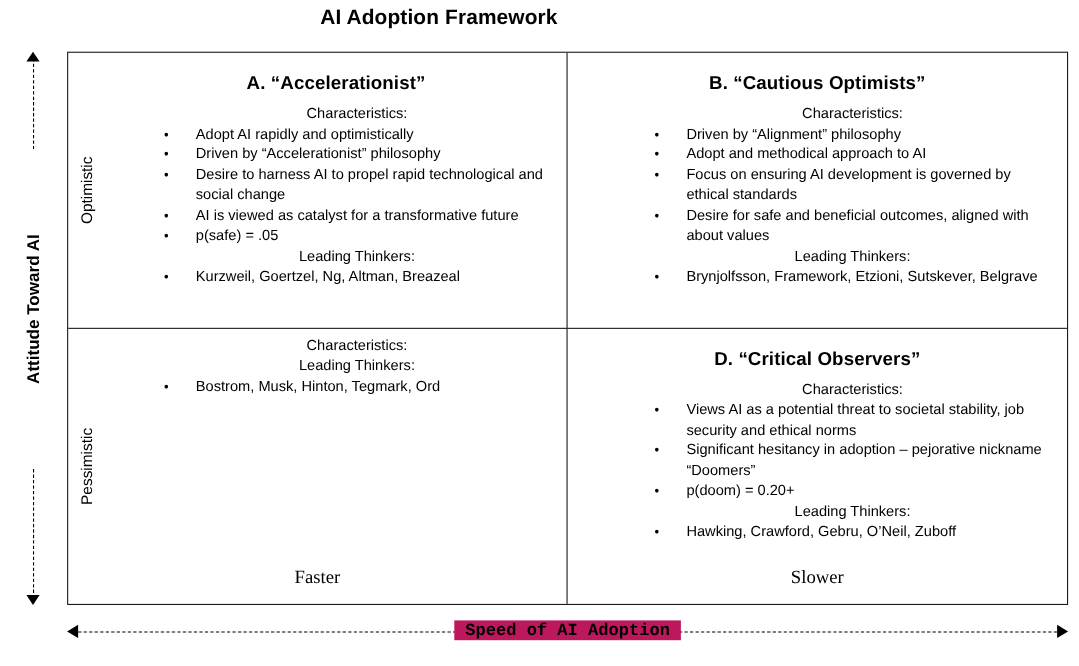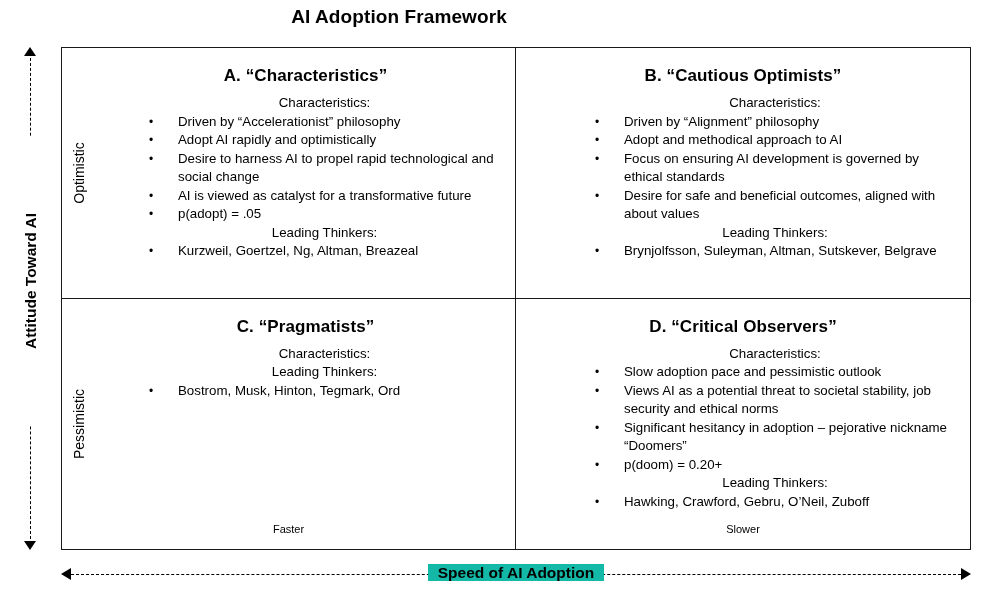--- a/index.html
+++ b/index.html
@@ -154,21 +154,22 @@
     left: 1px;
     top: 0;
     font-size: 12px;
   }
   .col-footer {
     position: absolute;
     left: 0;
     right: 0;
     bottom: 14px;
     text-align: center;
-    font-size: 11px;
+    font-size: 17px;
+    font-family: Liberation Serif, serif;
   }
 
   
   #x-axis {
     position: absolute;
     left: 61px;
     top: 558px;
     width: 910px;
     height: 34px;
   }
@@ -201,22 +202,23 @@
   #x-axis-label {
     position: absolute;
     left: 0;
     right: 0;
     top: 6px;
     text-align: center;
     font-size: 15.5px;
     font-weight: bold;
   }
   #x-axis-label span {
-    background: #14b8a6;
+    background: #be185d;
     padding: 0 10px;
+    font-family: Liberation Mono, monospace;
   }
 </style>
 </head>
 <body>
 
 <div id="chart-title">AI Adoption Framework</div>
 
 <div id="y-axis">
   <div id="y-axis-arrow-up"></div>
   <div id="y-axis-line"></div>
@@ -224,29 +226,29 @@
   <div id="y-axis-label">Attitude Toward AI</div>
 </div>
 
 <div id="matrix">
 
   <div class="quadrant col-left row-top">
     <div class="row-label">
       <span>Optimistic</span>
     </div>
     <div class="q-body">
-      <div class="q-title">A.  “Characteristics”</div>
+      <div class="q-title">A.  “Accelerationist”</div>
       <div class="q-content">
         <p class="section-label">Characteristics:</p>
         <ul class="bullets">
+          <li>Adopt AI rapidly and optimistically</li>
           <li>Driven by “Accelerationist” philosophy</li>
-          <li>Adopt AI rapidly and optimistically</li>
           <li>Desire to harness AI to propel rapid technological and social change</li>
           <li>AI is viewed as catalyst for a transformative future</li>
-          <li>p(adopt) = .05</li>
+          <li>p(safe) = .05</li>
         </ul>
         <p class="section-label">Leading Thinkers:</p>
         <ul class="bullets">
           <li>Kurzweil, Goertzel, Ng, Altman, Breazeal</li>
         </ul>
       </div>
     </div>
   </div>
 
   <div class="quadrant row-top">
@@ -255,50 +257,48 @@
       <div class="q-content" style="padding-left:78px;">
         <p class="section-label">Characteristics:</p>
         <ul class="bullets">
           <li>Driven by “Alignment” philosophy</li>
           <li>Adopt and methodical approach to AI</li>
           <li>Focus on ensuring AI development is governed by ethical standards</li>
           <li>Desire for safe and beneficial outcomes, aligned with about values</li>
         </ul>
         <p class="section-label">Leading Thinkers:</p>
         <ul class="bullets">
-          <li>Brynjolfsson, Suleyman, Altman, Sutskever, Belgrave</li>
+          <li>Brynjolfsson, Framework, Etzioni, Sutskever, Belgrave</li>
         </ul>
       </div>
     </div>
   </div>
 
   <div class="quadrant col-left">
     <div class="row-label">
       <span>Pessimistic</span>
     </div>
     <div class="q-body">
-      <div class="q-title">C.  “Pragmatists”</div>
       <div class="q-content">
         <p class="section-label">Characteristics:</p>
         <p class="section-label">Leading Thinkers:</p>
         <ul class="bullets">
           <li>Bostrom, Musk, Hinton, Tegmark, Ord</li>
         </ul>
       </div>
     </div>
     <div class="col-footer">Faster</div>
   </div>
 
   <div class="quadrant">
     <div class="q-body" style="margin-left:0;">
       <div class="q-title">D.  “Critical Observers”</div>
       <div class="q-content" style="padding-left:78px;">
         <p class="section-label">Characteristics:</p>
         <ul class="bullets">
-          <li>Slow adoption pace and pessimistic outlook</li>
           <li>Views AI as a potential threat to societal stability, job security and ethical norms</li>
           <li>Significant hesitancy in adoption – pejorative nickname “Doomers”</li>
           <li>p(doom) = 0.20+</li>
         </ul>
         <p class="section-label">Leading Thinkers:</p>
         <ul class="bullets">
           <li>Hawking, Crawford, Gebru, O’Neil, Zuboff</li>
         </ul>
       </div>
     </div>

